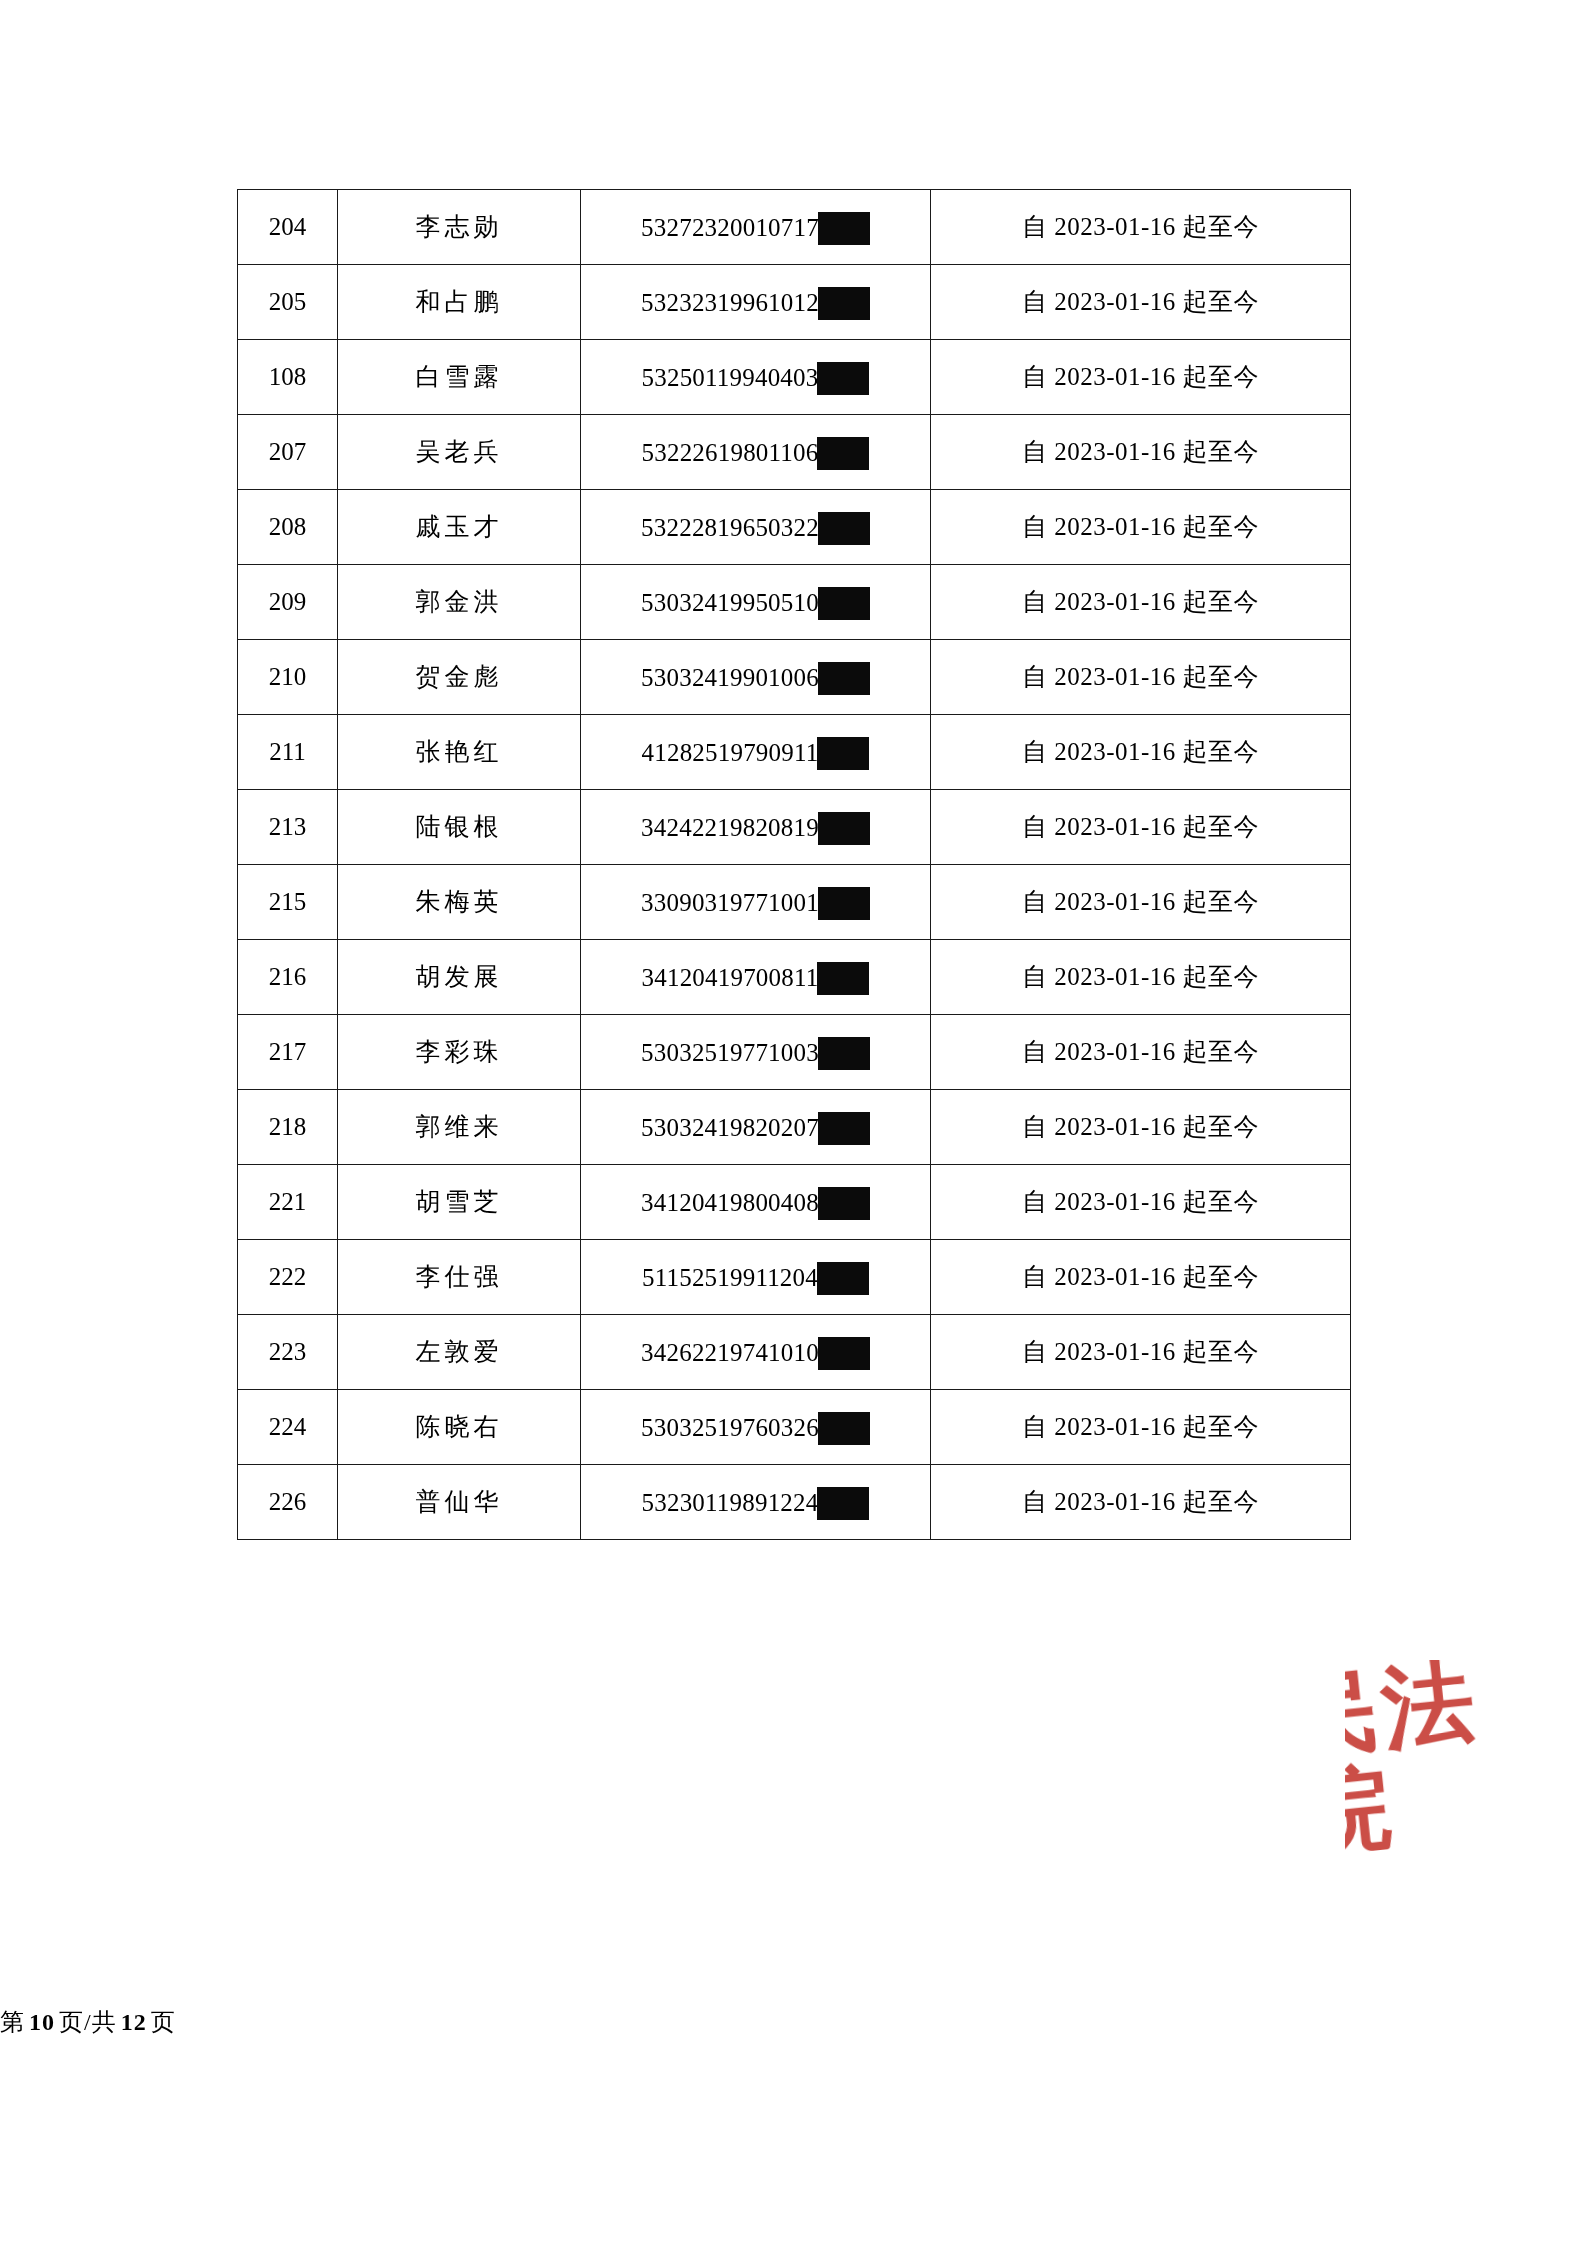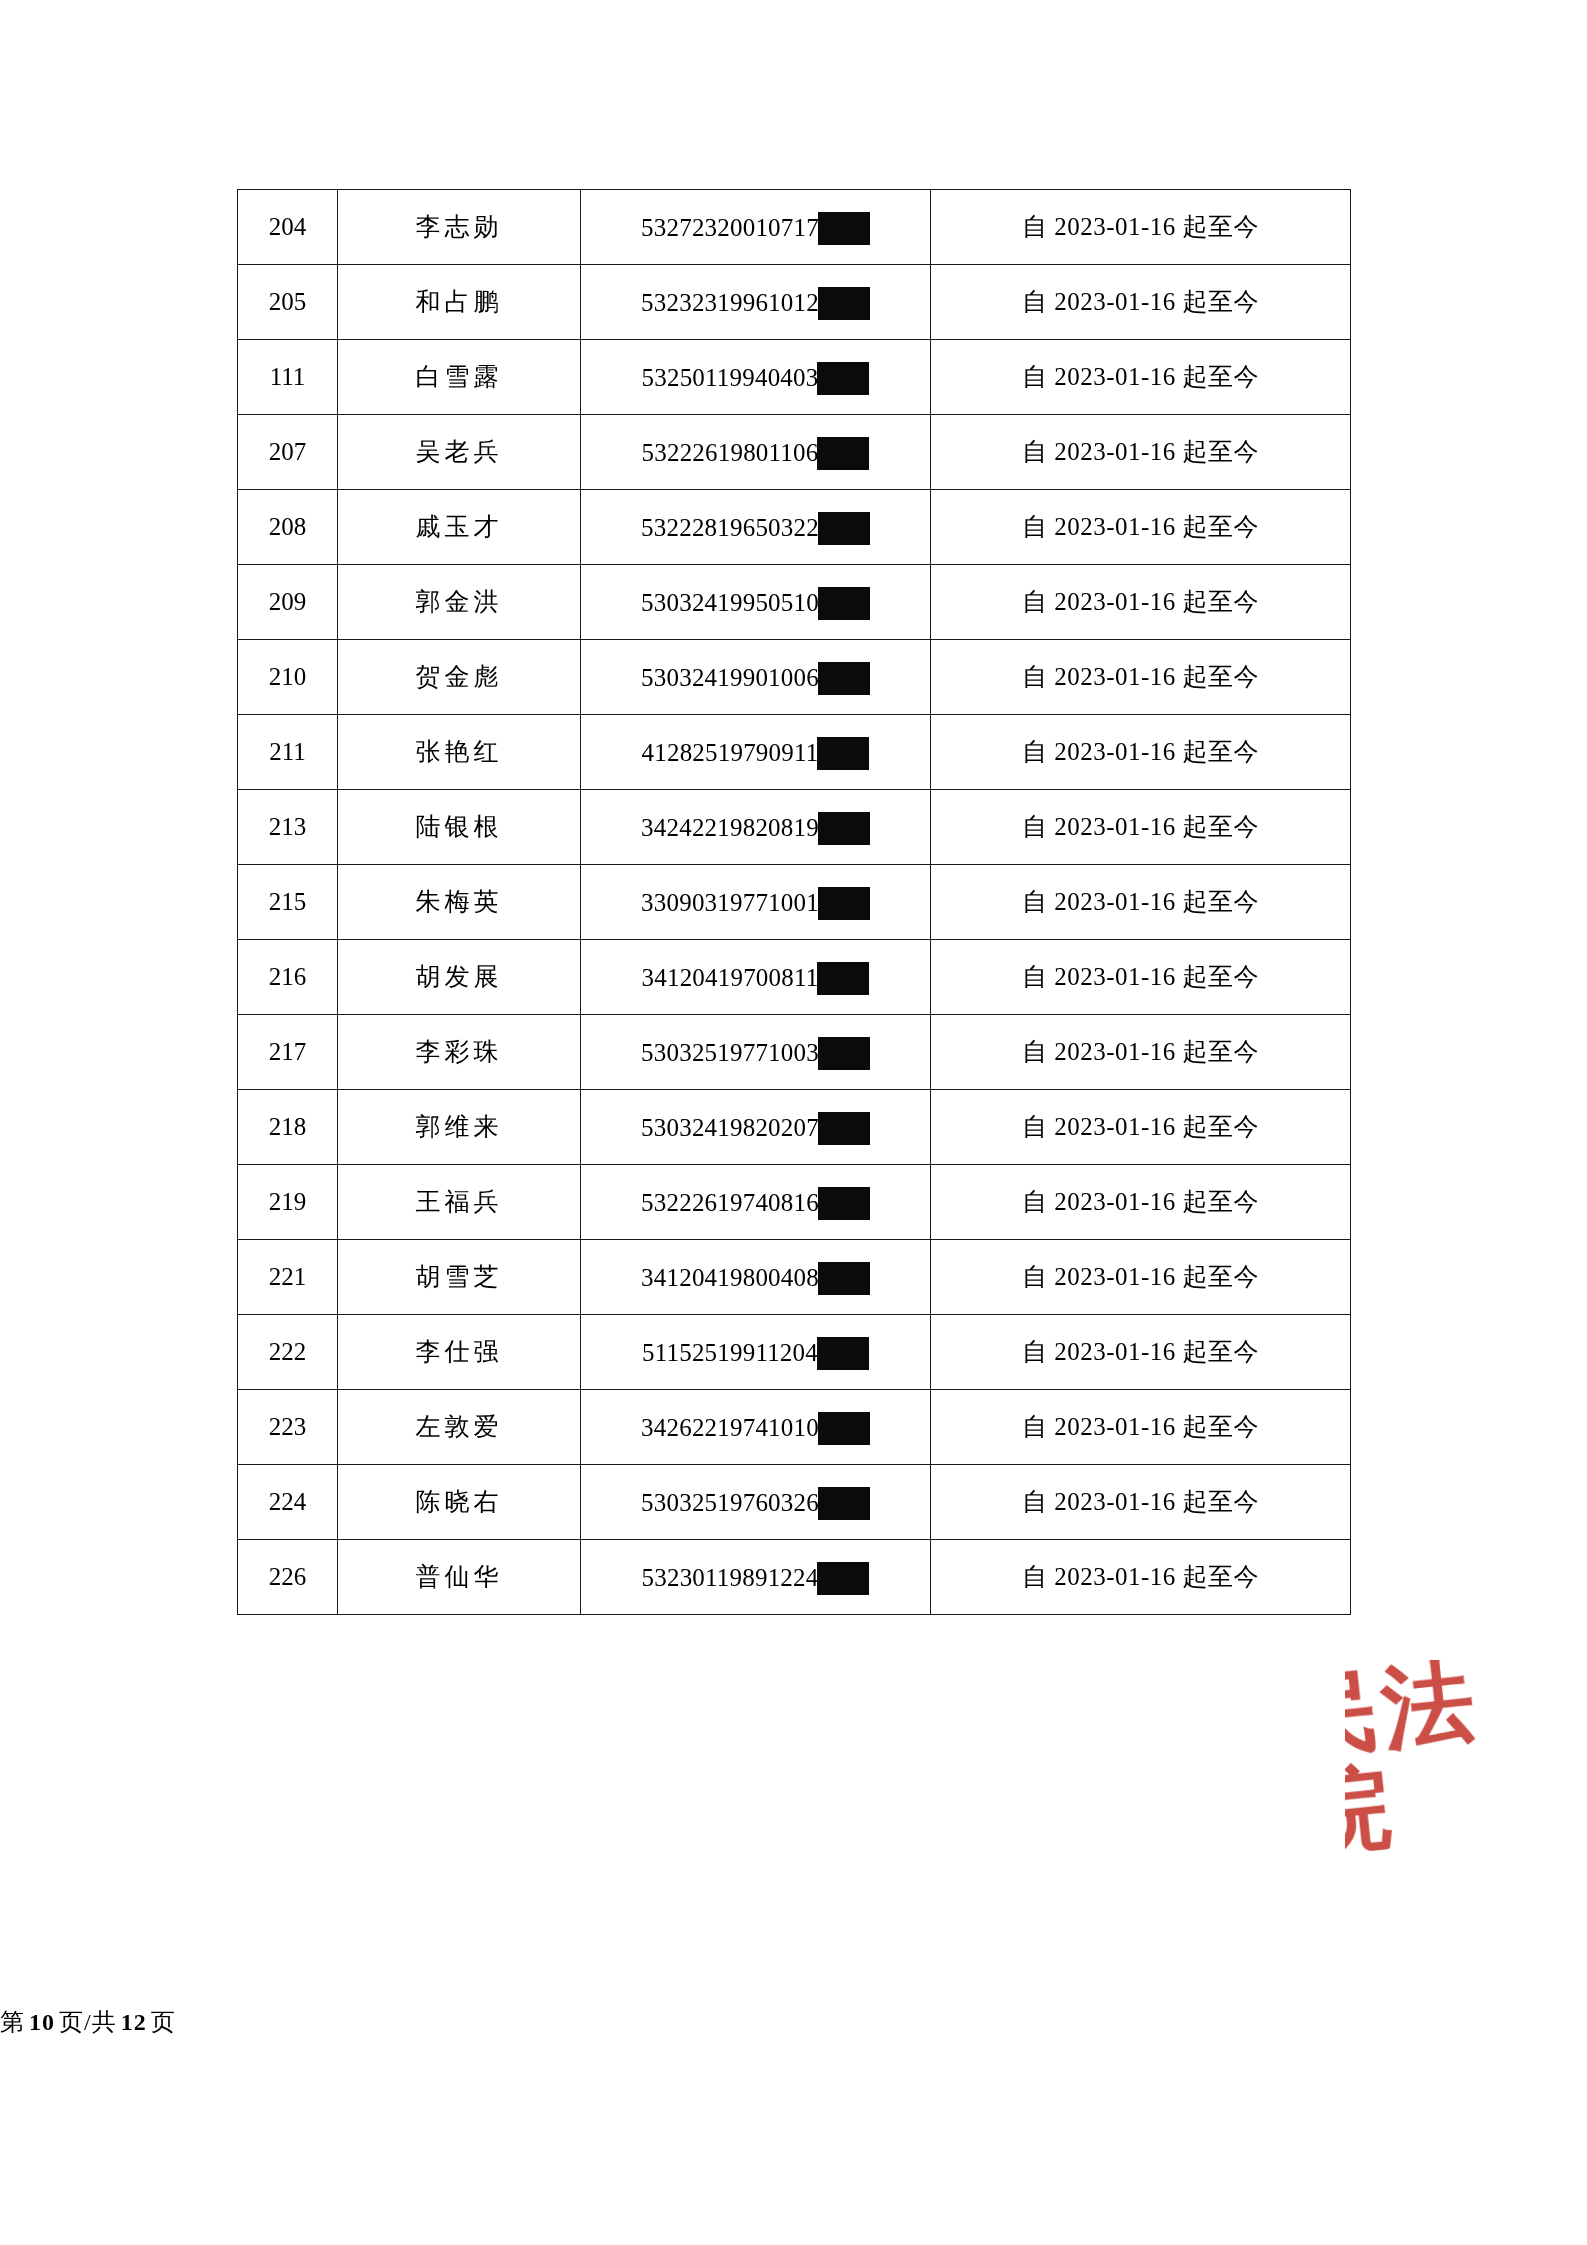--- a/index.html
+++ b/index.html
@@ -135,21 +135,21 @@
         <td class="idcell"><span class="idnum">53272320010717</span><span class="redact"></span></td>
         <td class="datecell">自 2023-01-16 起至今</td>
       </tr>
       <tr>
         <td>205</td>
         <td class="namecell">和占鹏</td>
         <td class="idcell"><span class="idnum">53232319961012</span><span class="redact"></span></td>
         <td class="datecell">自 2023-01-16 起至今</td>
       </tr>
       <tr>
-        <td>111</td>
+        <td>108</td>
         <td class="namecell">白雪露</td>
         <td class="idcell"><span class="idnum">53250119940403</span><span class="redact"></span></td>
         <td class="datecell">自 2023-01-16 起至今</td>
       </tr>
       <tr>
         <td>207</td>
         <td class="namecell">吴老兵</td>
         <td class="idcell"><span class="idnum">53222619801106</span><span class="redact"></span></td>
         <td class="datecell">自 2023-01-16 起至今</td>
       </tr>
@@ -201,26 +201,20 @@
         <td class="idcell"><span class="idnum">53032519771003</span><span class="redact"></span></td>
         <td class="datecell">自 2023-01-16 起至今</td>
       </tr>
       <tr>
         <td>218</td>
         <td class="namecell">郭维来</td>
         <td class="idcell"><span class="idnum">53032419820207</span><span class="redact"></span></td>
         <td class="datecell">自 2023-01-16 起至今</td>
       </tr>
       <tr>
-        <td>219</td>
-        <td class="namecell">王福兵</td>
-        <td class="idcell"><span class="idnum">53222619740816</span><span class="redact"></span></td>
-        <td class="datecell">自 2023-01-16 起至今</td>
-      </tr>
-      <tr>
         <td>221</td>
         <td class="namecell">胡雪芝</td>
         <td class="idcell"><span class="idnum">34120419800408</span><span class="redact"></span></td>
         <td class="datecell">自 2023-01-16 起至今</td>
       </tr>
       <tr>
         <td>222</td>
         <td class="namecell">李仕强</td>
         <td class="idcell"><span class="idnum">51152519911204</span><span class="redact"></span></td>
         <td class="datecell">自 2023-01-16 起至今</td>

